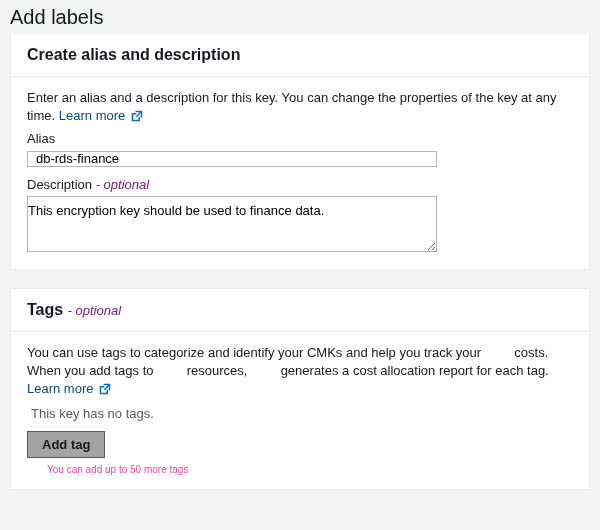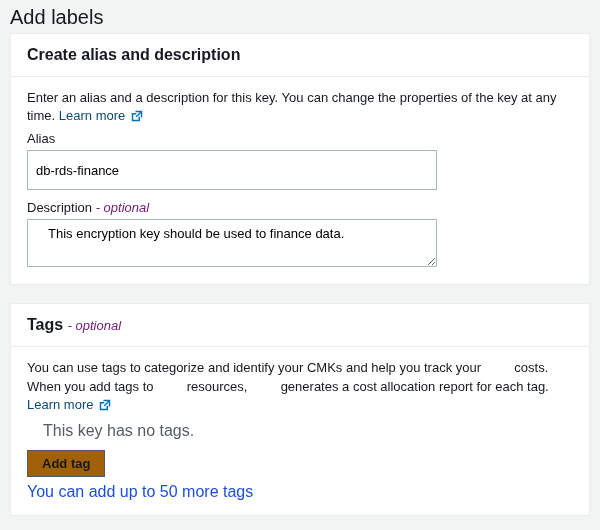--- a/index.html
+++ b/index.html
@@ -66,49 +66,50 @@
     color: #0073bb;
   }
   label.field-label {
     display: block;
     font-size: 13px;
     margin: 4px 0 4px 0;
     color: #16191f;
   }
   input[type="text"] {
     width: 410px;
-    height: 40px;
+    height: 16px;
     padding: 4px 8px;
     border: 1px solid #aab7b8;
     font-size: 13px;
     font-family: inherit;
   }
   textarea {
     width: 410px;
-    height: 48px;
-    padding: 6px 20px;
+    height: 56px;
+    padding: 6px 0;
     border: 1px solid #aab7b8;
     font-size: 13px;
     font-family: inherit;
     resize: both;
   }
   .sub {
-    font-size: 16px;
-    color: #1d4ed8;
+    font-size: 10px;
+    color: #ec4899;
     margin-top: 6px;
+    margin-left: 20px;
   }
   .no-tags {
-    font-size: 16px;
+    font-size: 13px;
     color: #545b64;
-    margin: 8px 0 10px 16px;
+    margin: 8px 0 10px 4px;
   }
   .btn {
     display: inline-block;
     border: 1px solid #545b64;
-    background: #a16207;
+    background: #a3a3a3;
     color: #16191f;
     font-size: 13px;
     font-weight: 700;
     padding: 6px 16px;
     cursor: pointer;
     font-family: inherit;
   }
   .btn.small { padding: 5px 14px; font-weight: 700; }
   .redacted {
     display: inline-block;

